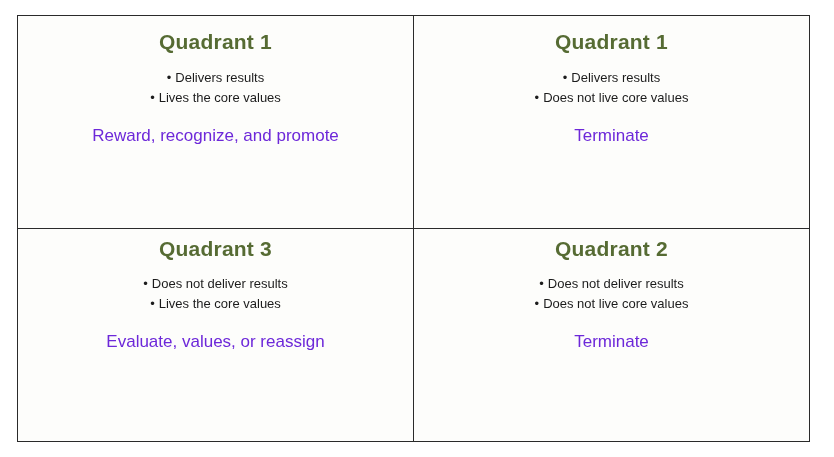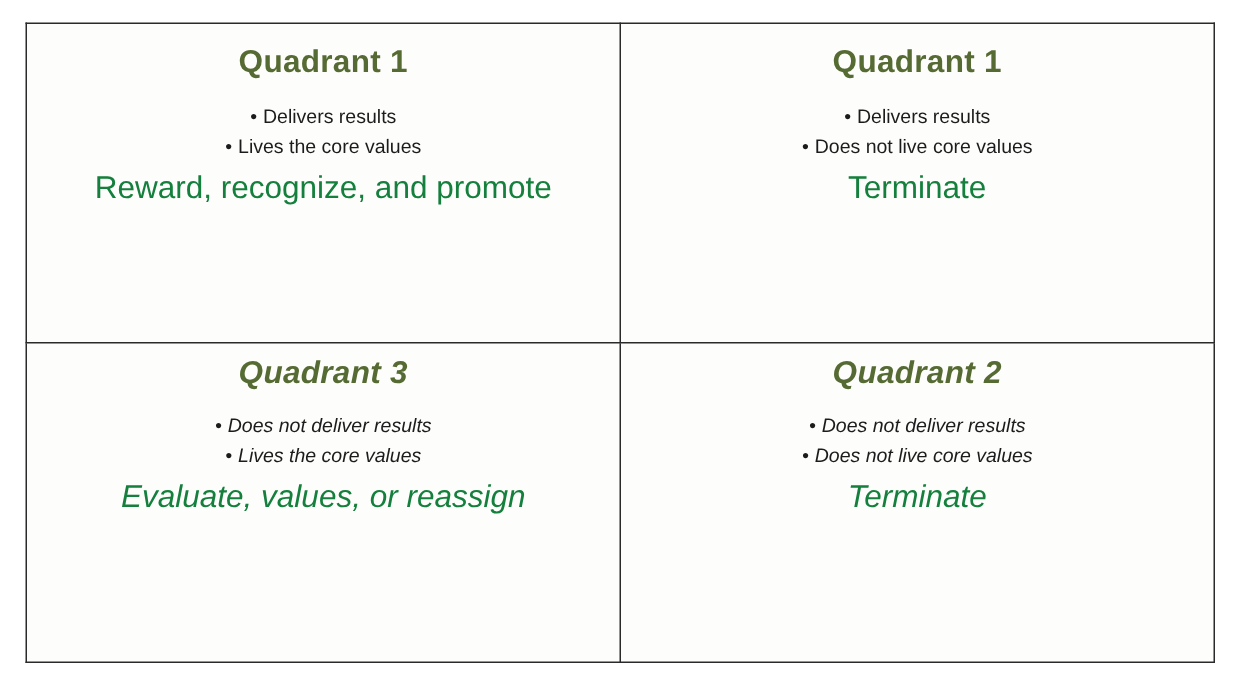--- a/index.html
+++ b/index.html
@@ -42,21 +42,20 @@
     background: #fdfdfb;
     padding: 0;
   }
 
   .cell-inner {
     padding: 14px 10px 0 10px;
     text-align: center;
   }
   .cell-inner.row-two {
     padding-top: 8px;
-    font-style: italic;
   }
 
   .quadrant-title {
     font-size: 21px;
     font-weight: bold;
     color: #566b33;
     letter-spacing: 0.2px;
     line-height: 1.15;
     margin: 0 0 14px 0;
   }
@@ -74,24 +73,24 @@
     color: #1c1c1c;
     line-height: 1.52;
     white-space: nowrap;
   }
   .bullet-glyph {
     display: inline-block;
     margin-right: 4px;
   }
 
   .action-text {
-    font-size: 21px;
-    color: #15803d;
+    font-size: 17px;
+    color: #6d28d9;
     line-height: 1.52;
-    margin-top: 2px;
+    margin-top: 15px;
     white-space: nowrap;
   }
 </style>
 </head>
 <body>
 
 <div id="matrix-wrap">
   <table class="quadrant-matrix">
     <tbody>
       <tr>

